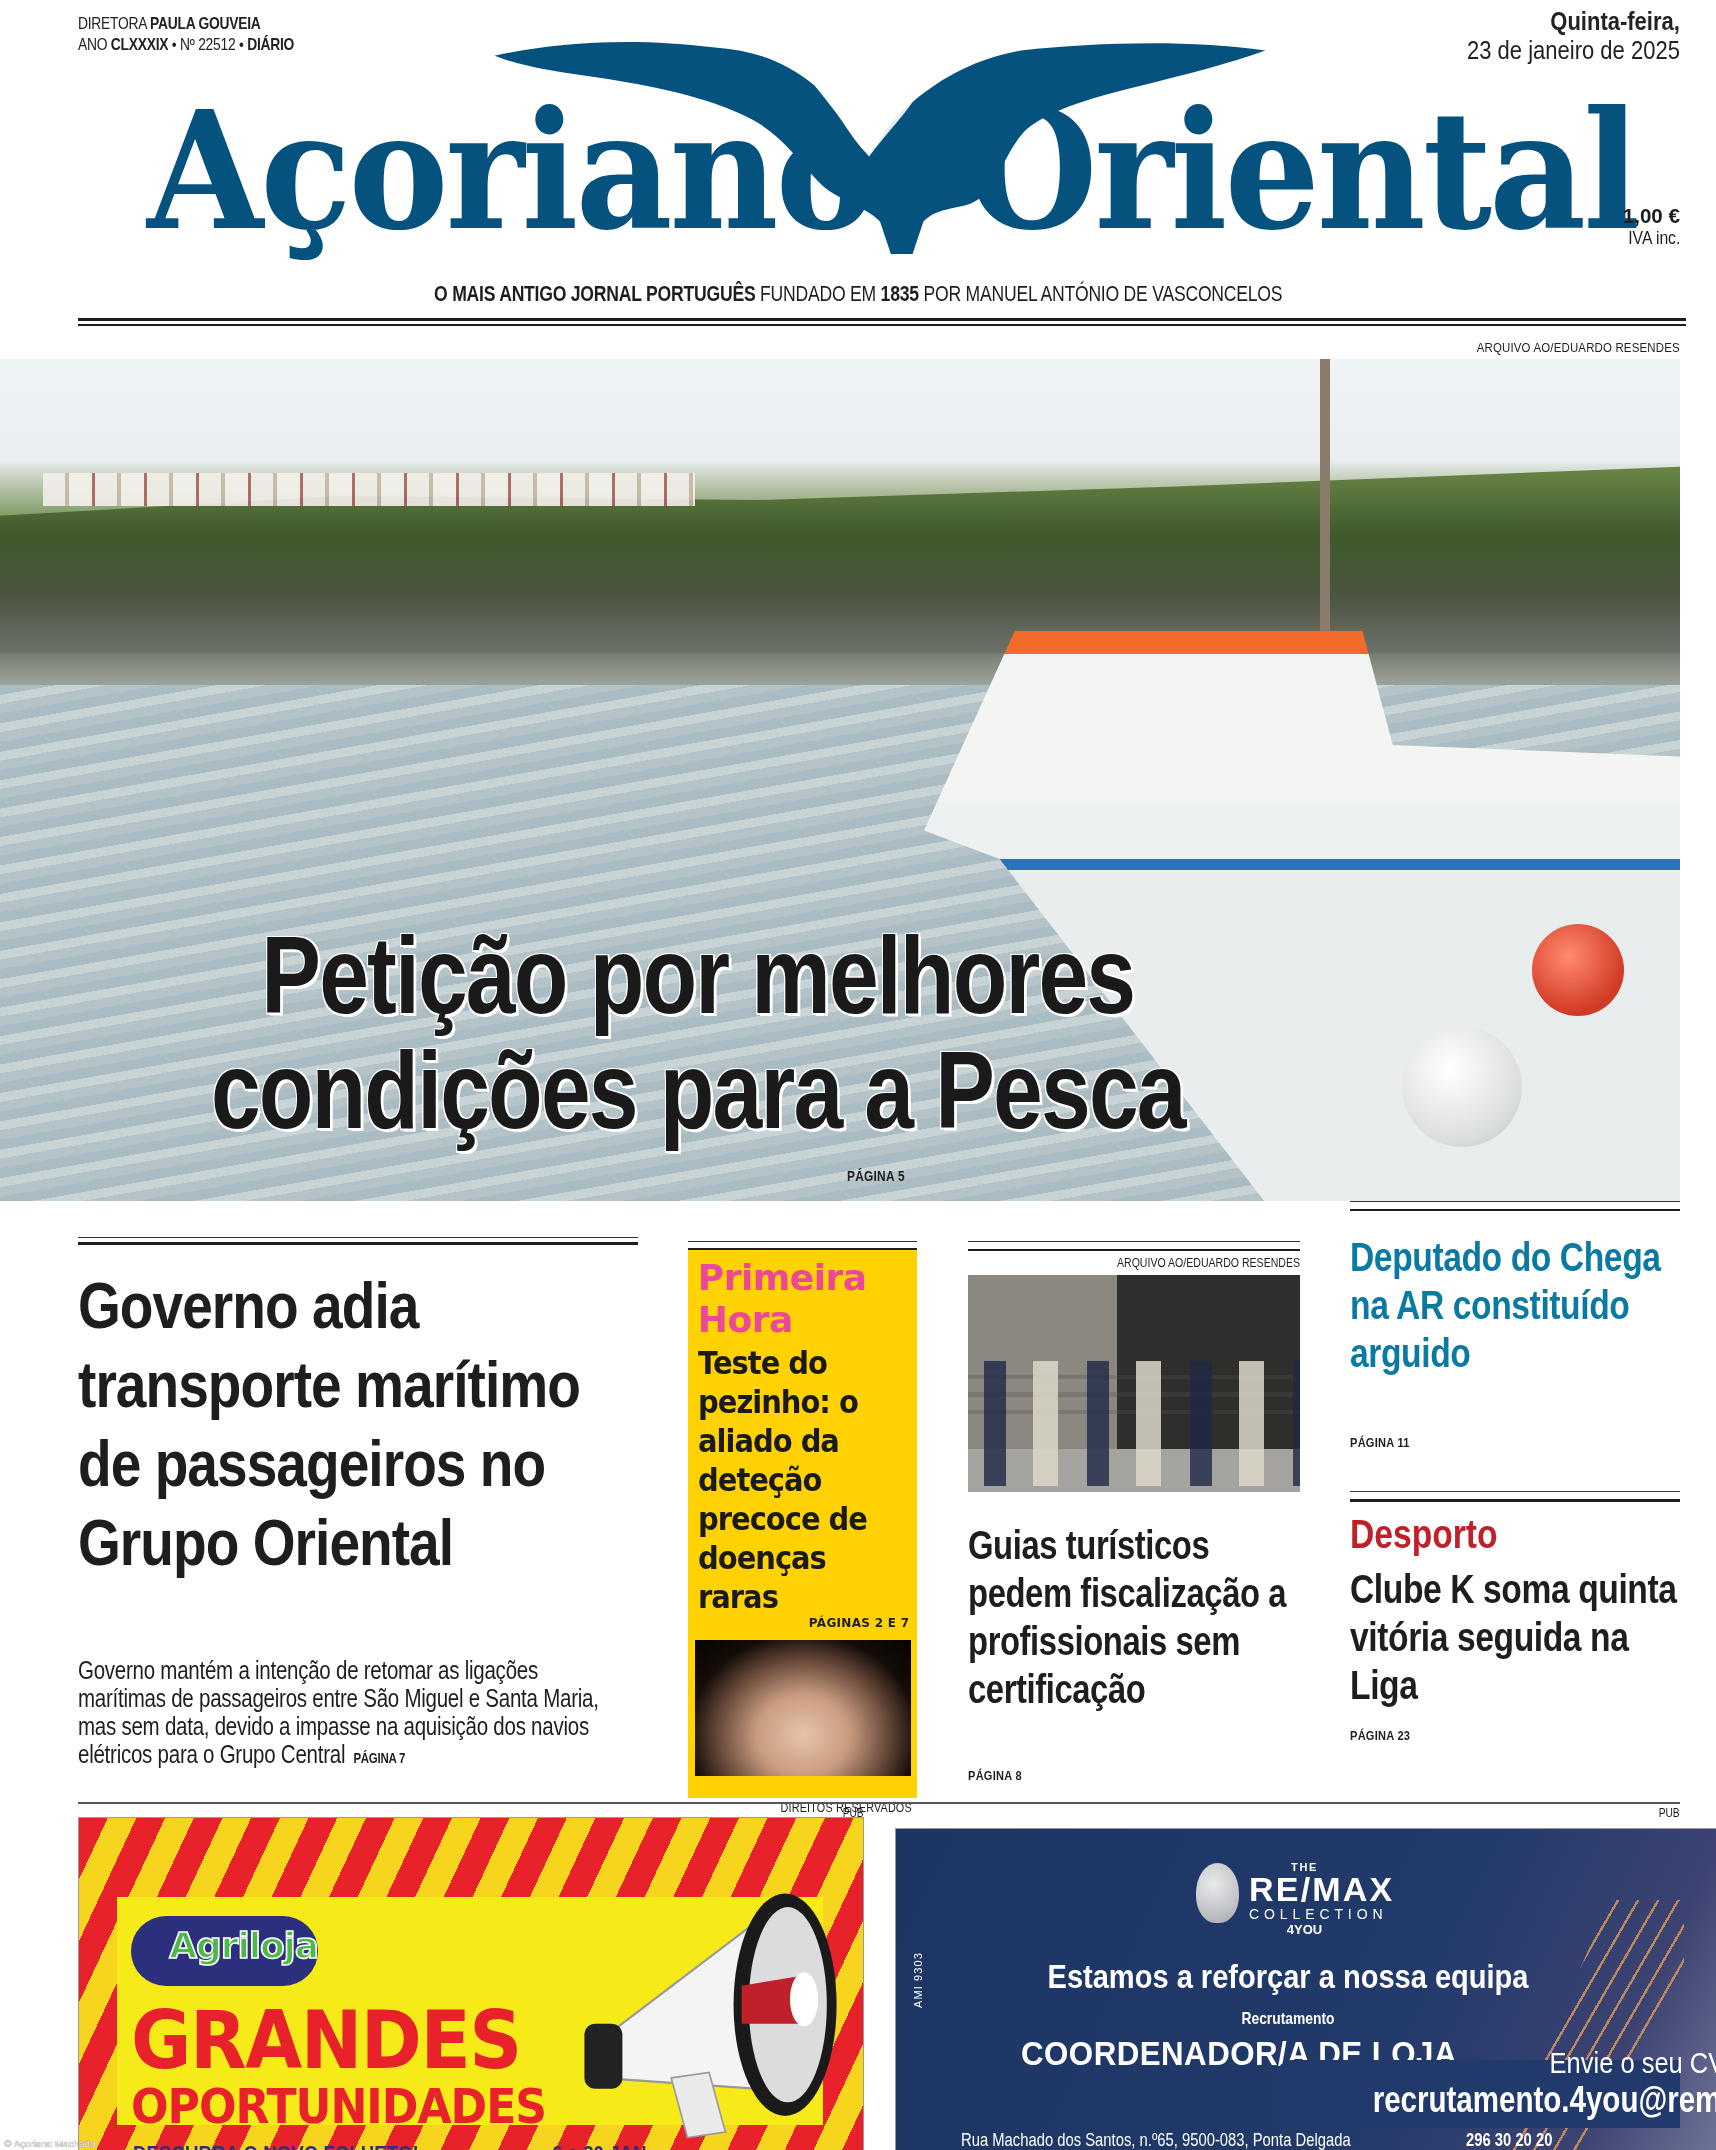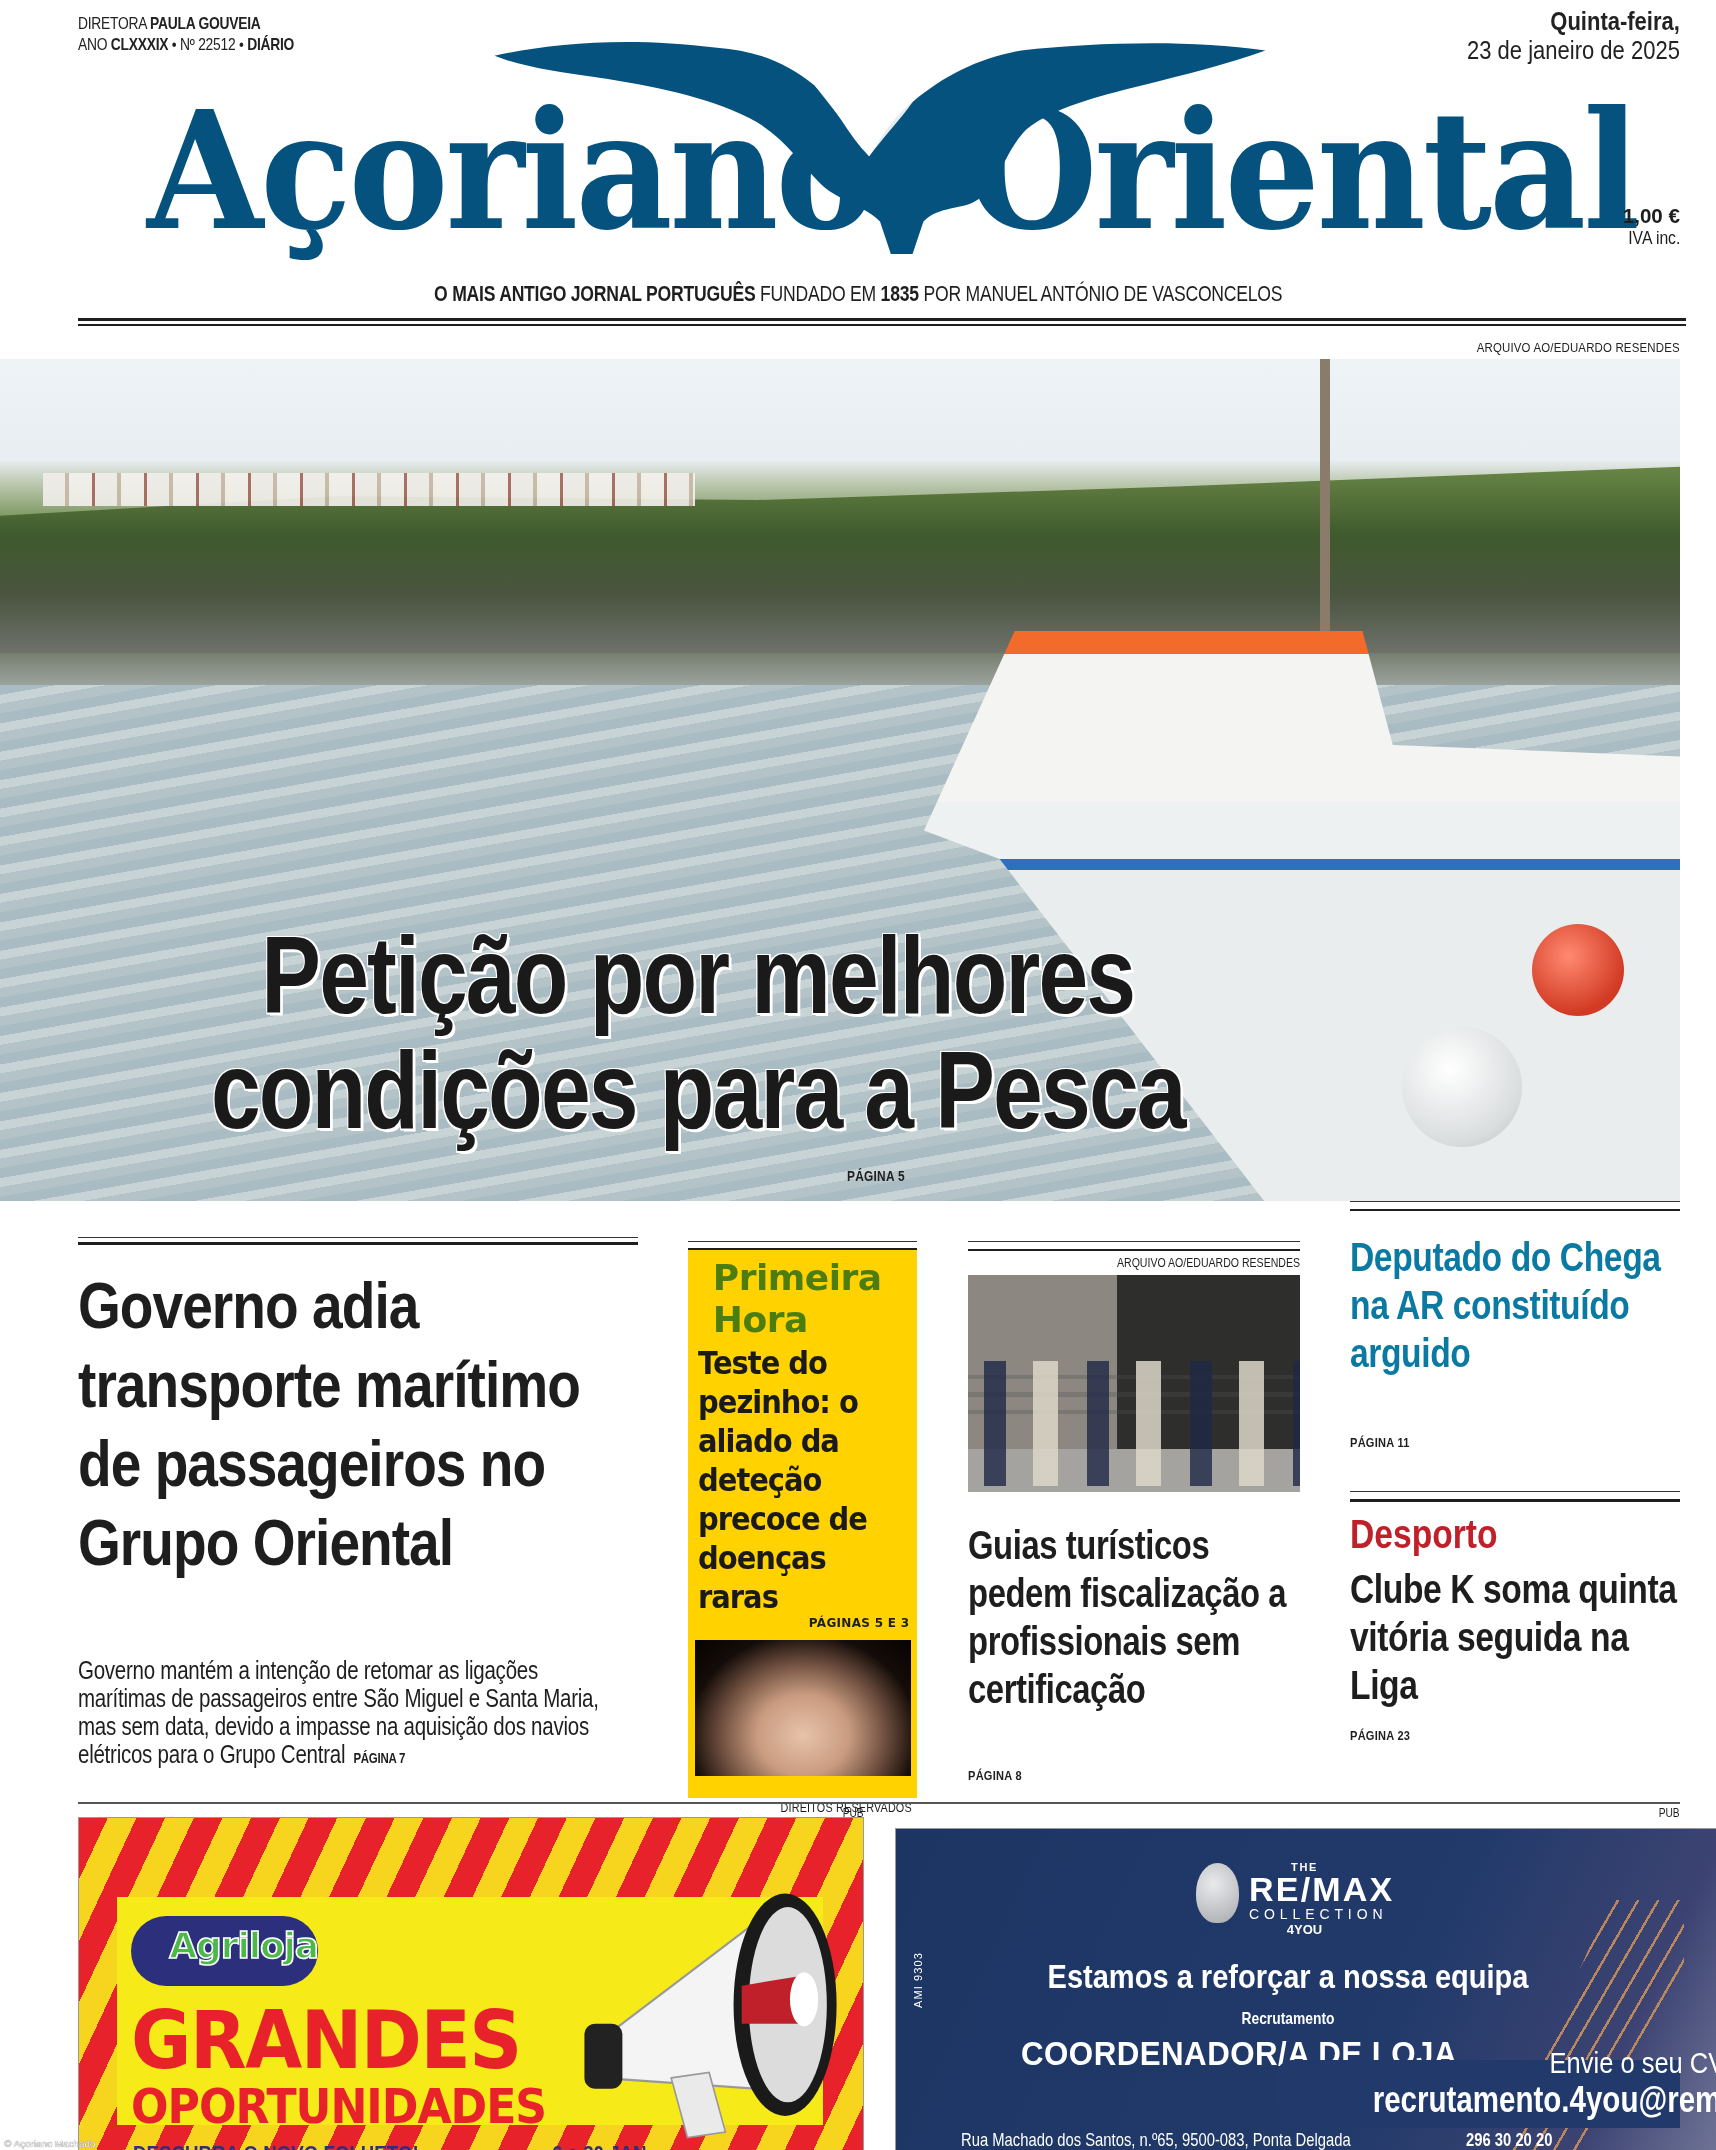--- a/index.html
+++ b/index.html
@@ -60,21 +60,21 @@
 
   
   .lead { left: 78px; top: 1237px; width: 560px; }
   .lead .headline { margin-top: 22px; font-weight: 700; font-size: 64px; line-height: 79px; letter-spacing: -1.1px; transform: scaleX(0.86); transform-origin: left top; width: 652px; }
   .lead .summary { position: absolute; left: 0; top: 419px; width: 652px; font-size: 25px; line-height: 28px; letter-spacing: -0.3px; transform: scaleX(0.82); transform-origin: left top; color: #1e1e1e; }
   .lead .summary .pg { font-size: 14px; font-weight: 700; margin-left: 3.3px; }
 
   
   .ph { left: 688px; top: 1241px; width: 229px; }
   .ph .box { position: absolute; left: 0; top: 6.5px; width: 229px; height: 550px; background: #ffd200; }
-  .ph .kicker { position: absolute; left: 9.8px; top: 16.3px; font-family: "DejaVu Sans", sans-serif; font-weight: 700; font-size: 36px; line-height: 42px; color: #4d7c0f; letter-spacing: -0.5px; margin-left: 15px; }
+  .ph .kicker { position: absolute; left: 9.8px; top: 16.3px; font-family: "DejaVu Sans", sans-serif; font-weight: 700; font-size: 36px; line-height: 42px; color: #ec4899; letter-spacing: -0.5px; }
   .ph .title { position: absolute; left: 9.8px; top: 103px; width: 217px; font-family: "DejaVu Sans", sans-serif; font-weight: 700; font-size: 31.5px; line-height: 39px; letter-spacing: -1.1px; color: #1a1a1a; transform: scaleX(0.92); transform-origin: left top; }
   .ph .pg { position: absolute; right: 7.6px; top: 375px; font-family: "DejaVu Sans", sans-serif; font-size: 12px; font-weight: 700; letter-spacing: 0.3px; }
   .ph .photo { position: absolute; left: 6.5px; top: 399px; width: 216px; height: 136px;
     background: radial-gradient(ellipse at 50% 70%, #e7c3aa 0%, #c99c80 30%, #6a4b3c 55%, #140c08 75%, #050302 100%); }
   .ph .photo-credit { position: absolute; right: 5.4px; top: 560px; font-size: 12px; letter-spacing: 0.2px; transform: scaleX(0.9); transform-origin: right top; }
 
   
   .guias { left: 968px; top: 1241px; width: 332px; }
   .guias .credit-line { position: absolute; right: 0; top: 15px; font-size: 12px; transform: scaleX(0.88); transform-origin: right top; }
   .guias .photo { position: absolute; left: 0; top: 34px; width: 332px; height: 217px;
@@ -213,21 +213,21 @@
 <div class="abs ph">
   <div class="col-rule-thin"></div>
   <div class="box">
     <div class="col-rule-thick"></div>
   </div>
   <div class="kicker">
     <div>Primeira</div>
     <div>Hora</div>
   </div>
   <div class="title">Teste do pezinho: o aliado da deteção precoce de doenças raras</div>
-  <div class="pg">PÁGINAS 5 E 3</div>
+  <div class="pg">PÁGINAS 2 E 7</div>
   <div class="photo"></div>
   <div class="photo-credit">DIREITOS RESERVADOS</div>
 </div>
 
 <div class="abs guias">
   <div class="col-rule-thin"></div>
   <div class="col-rule-thick" style="margin-top:6.5px"></div>
   <div class="credit-line">ARQUIVO AO/EDUARDO RESENDES</div>
   <div class="photo"></div>
   <div class="people"></div>

